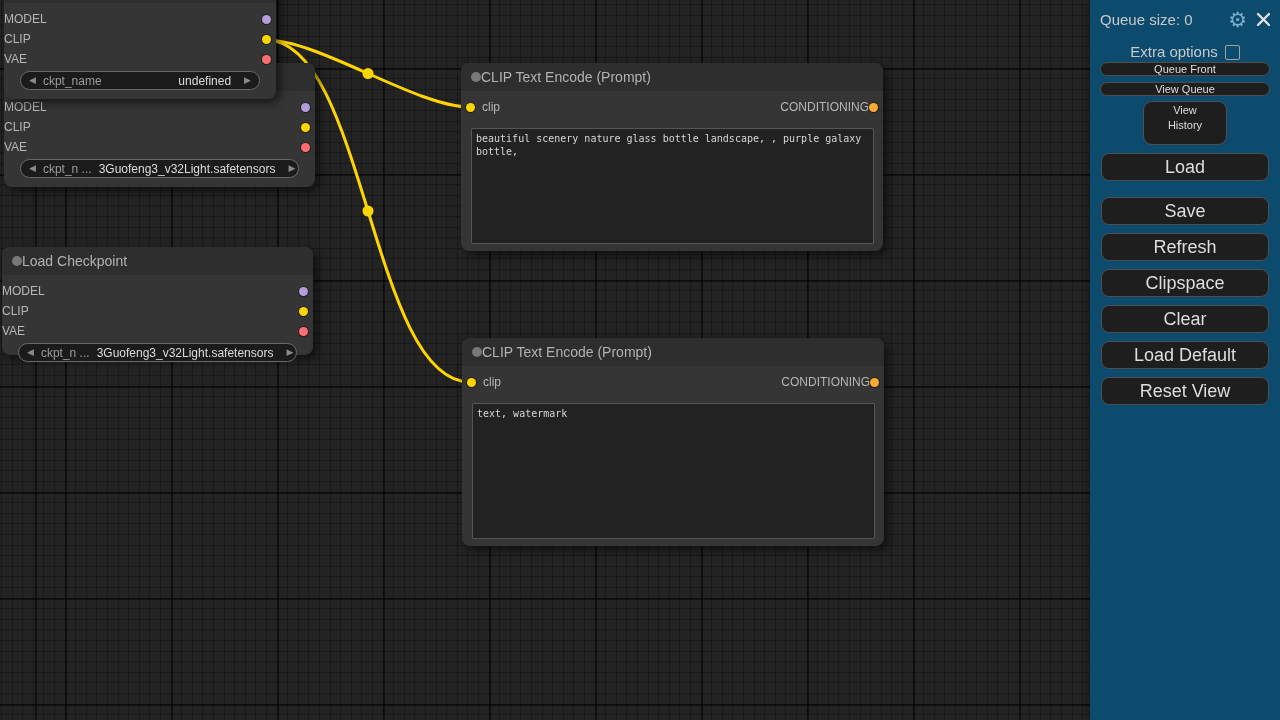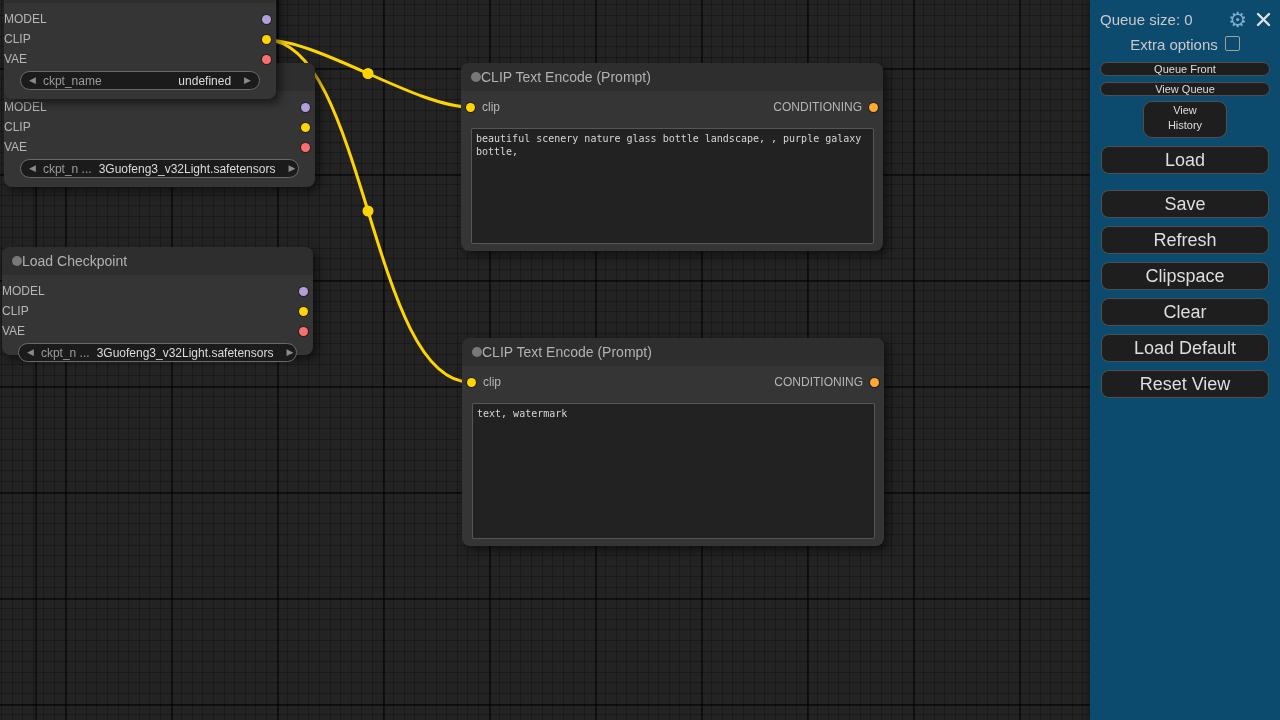--- a/index.html
+++ b/index.html
@@ -24,21 +24,21 @@
         box-shadow:4px 4px 10px rgba(0,0,0,0.55);}
   .node-header{height:28px;background:#2e2e2e;border-radius:8px 8px 0 0;
                display:flex;align-items:center;padding:0 10px;}
   .title-dot{width:10px;height:10px;border-radius:50%;background:#787878;flex:0 0 auto;}
   .node-title{font-size:14px;color:#b2b2b2;white-space:nowrap;}
 
   .slot-row{position:absolute;left:0;right:0;height:20px;display:flex;align-items:center;}
   .slot-row.out{justify-content:space-between;padding-right:5px;}
   .slot-row.inout{justify-content:space-between;padding:0 5px;}
   .slot-in{display:flex;align-items:center;gap:7px;}
-  .slot-out{display:flex;align-items:center;gap:7px;}
+  .slot-out{display:flex;align-items:center;}
   .slot-label{font-size:12px;color:#b6b6b6;}
   .dot{width:9px;height:9px;border-radius:50%;flex:0 0 auto;box-shadow:0 0 0 1px rgba(0,0,0,0.35);}
   .dot-model{background:var(--model,#B39DDB);}
   .dot-clip{background:var(--clip,#FFD500);}
   .dot-vae{background:var(--vae,#FF6E6E);}
   .dot-cond{background:var(--conditioning,#FFA931);}
 
   .widget-pill{position:absolute;left:16px;right:16px;top:96px;height:19px;
                background:#1b1b1b;border:1px solid #6a6a6a;border-radius:11px;
                display:flex;align-items:center;padding:0 8px;gap:7px;box-sizing:border-box;}
@@ -57,27 +57,27 @@
         font-family:Liberation Sans, sans-serif;color:#cccccc;
         box-shadow:-2px 0 6px rgba(0,0,0,0.3);}
   .menu-header{display:flex;align-items:center;padding:9px 9px 2px 10px;font-size:15px;}
   .queue-size{white-space:nowrap;color:#c9c9c9;}
   .gear{margin-left:auto;font-size:21px;line-height:1;color:var(--gear,#7aaccc);cursor:pointer;}
   .close-x{margin-left:9px;cursor:pointer;display:flex;align-items:center;}
 
   .btn{display:block;background:#1e1e1e;border:1px solid #4f4f4f;border-radius:8px;
        color:#dedede;font-family:inherit;text-align:center;cursor:pointer;box-sizing:border-box;}
   .btn-queue-prompt{margin:5px auto 0;width:168px;height:30px;font-size:20px;padding-top:1px;}
-  .extra-row{display:flex;justify-content:center;align-items:flex-start;gap:7px;
+  .extra-row{display:flex;justify-content:center;align-items:flex-end;gap:7px;
              font-size:15px;height:24px;margin-top:4px;color:#c9c9c9;}
   .checkbox{width:13px;height:13px;border:1px solid #a0a0a0;border-radius:2px;
             background:transparent;cursor:pointer;}
   .row-small{display:flex;gap:6px;margin:2px 10px 0;flex-direction:column;}
   .btn-small{flex:1;height:19px;font-size:11px;border-radius:7px;padding:0;}
-  .btn-history{margin:5px auto 0;width:84px;height:37px;font-size:11px;line-height:1.35;
+  .btn-history{margin:5px auto 0;width:84px;height:44px;font-size:11px;line-height:1.35;
                white-space:pre-line;border-radius:9px;padding:1px 0 12px;}
   .btn-action{margin:8px auto 0;width:168px;height:28px;font-size:18px;}
   .btn-action.first{margin-top:16px;}
 </style>
 </head>
 <body>
 
 <div class="canvas">
 
   <svg class="wires" width="1090" height="720">

